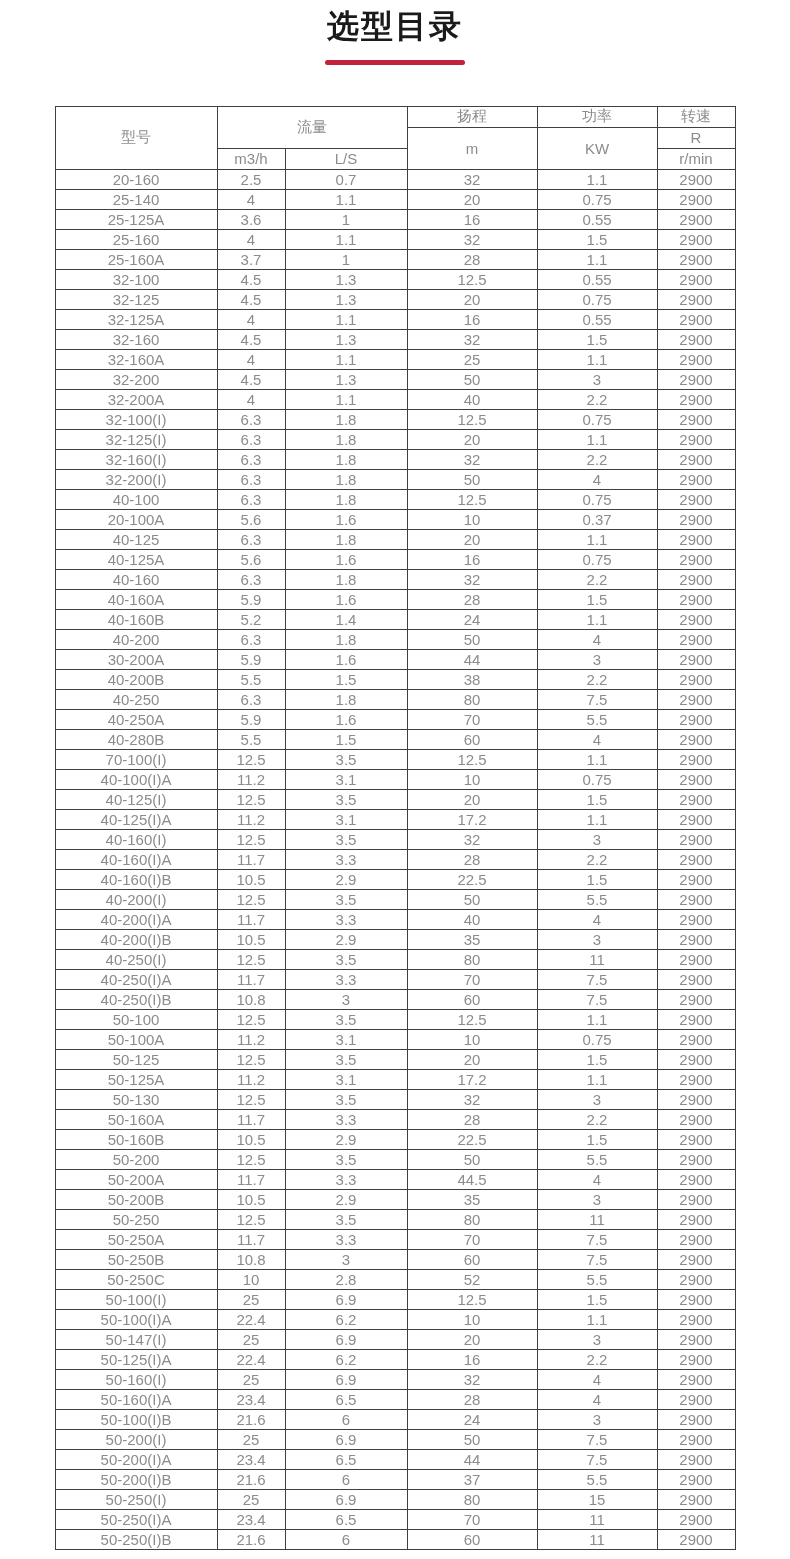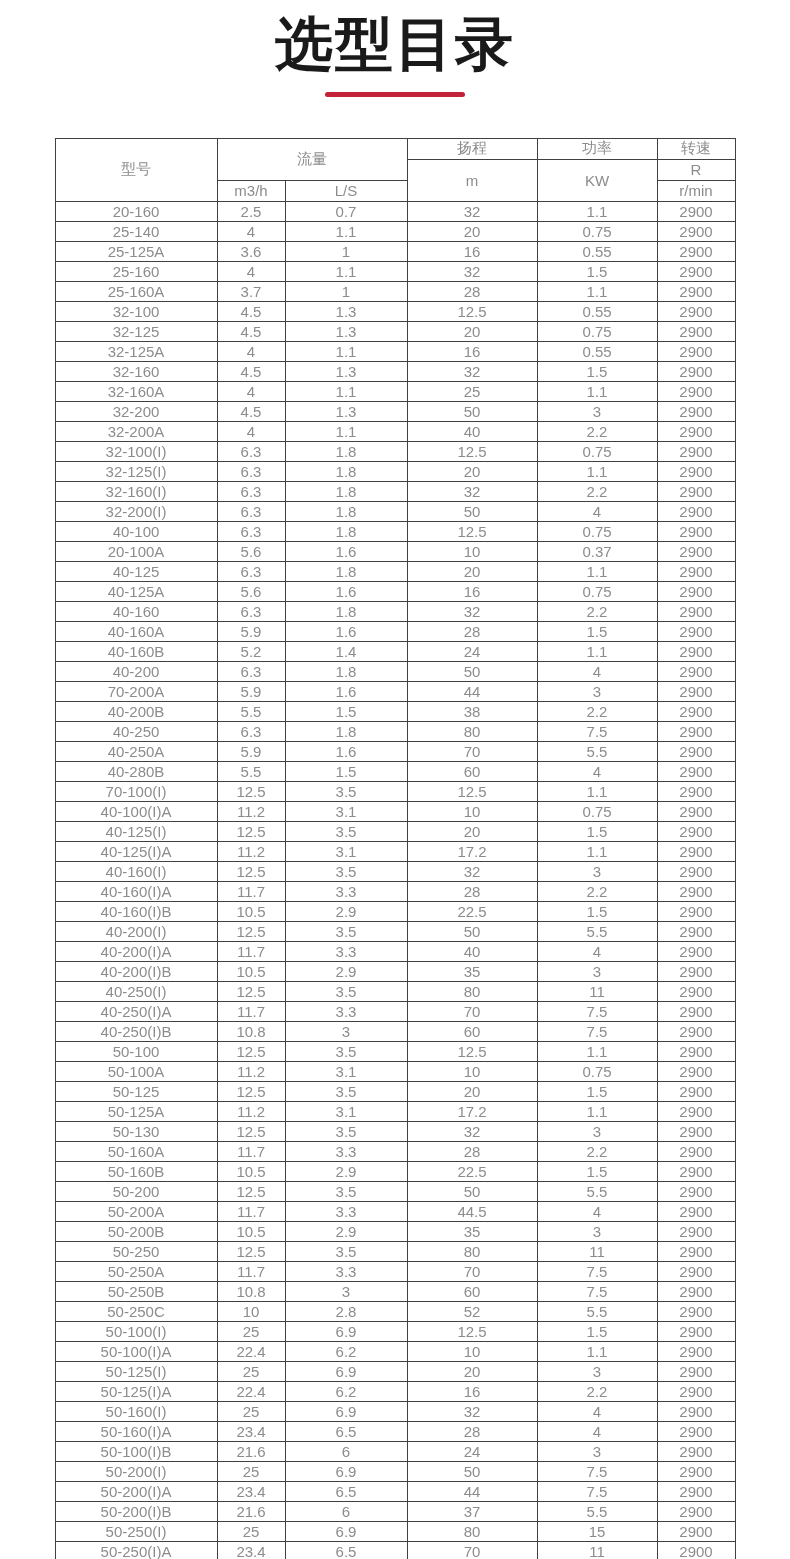--- a/index.html
+++ b/index.html
@@ -8,23 +8,24 @@
     background: #ffffff;
     font-family: "Liberation Sans", "DejaVu Sans", sans-serif;
   }
   body {
     width: 790px;
     height: 1559px;
     overflow: hidden;
     position: relative;
   }
   .title {
-    margin: 12px;
+    margin: 0;
+    padding-top: 9px;
     text-align: center;
-    font-size: 58px;
+    font-size: 32px;
     line-height: 1.12;
     font-weight: 700;
     letter-spacing: 2px;
     color: var(--title-color, #1a1a1a);
   }
   .divider {
     width: 140px;
     height: 5px;
     border-radius: 3px;
     background: var(--divider-color, #c3223b);
@@ -273,21 +274,21 @@
         </tr>
         <tr>
           <td>40-200</td>
           <td>6.3</td>
           <td>1.8</td>
           <td>50</td>
           <td>4</td>
           <td>2900</td>
         </tr>
         <tr>
-          <td>70-200A</td>
+          <td>30-200A</td>
           <td>5.9</td>
           <td>1.6</td>
           <td>44</td>
           <td>3</td>
           <td>2900</td>
         </tr>
         <tr>
           <td>40-200B</td>
           <td>5.5</td>
           <td>1.5</td>
@@ -545,21 +546,21 @@
         </tr>
         <tr>
           <td>50-100(I)A</td>
           <td>22.4</td>
           <td>6.2</td>
           <td>10</td>
           <td>1.1</td>
           <td>2900</td>
         </tr>
         <tr>
-          <td>50-125(I)</td>
+          <td>50-147(I)</td>
           <td>25</td>
           <td>6.9</td>
           <td>20</td>
           <td>3</td>
           <td>2900</td>
         </tr>
         <tr>
           <td>50-125(I)A</td>
           <td>22.4</td>
           <td>6.2</td>

